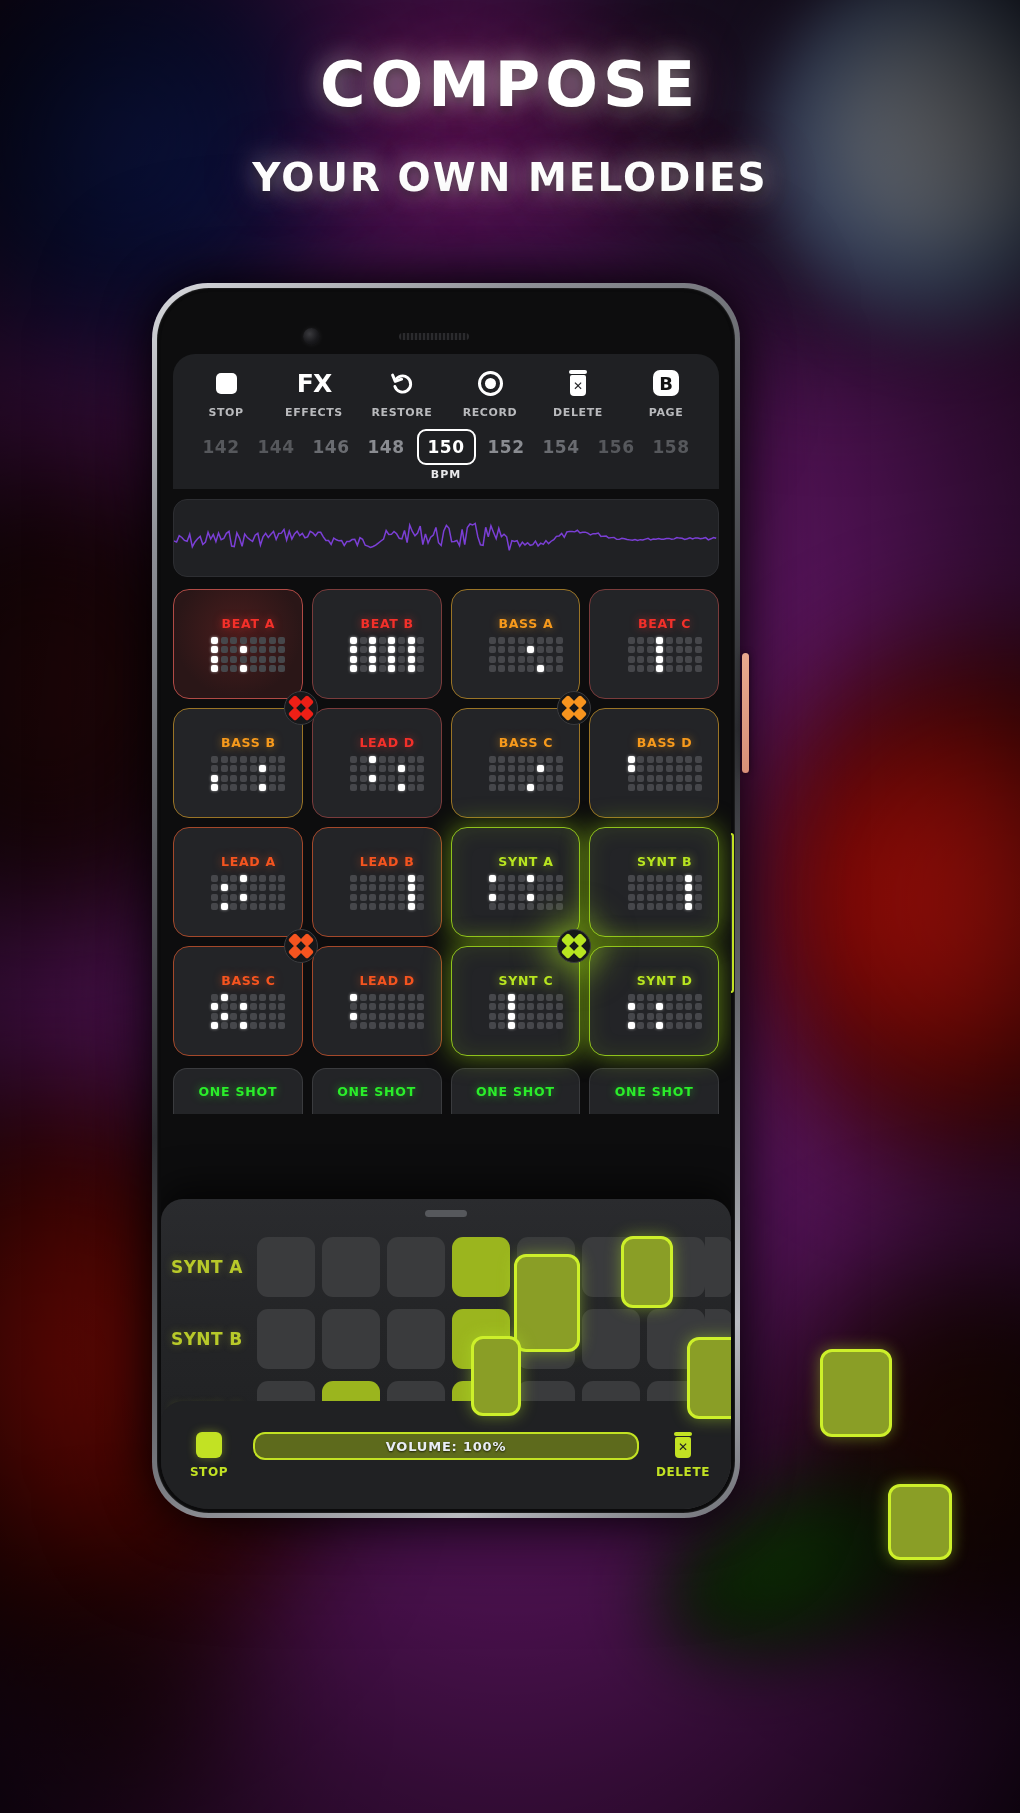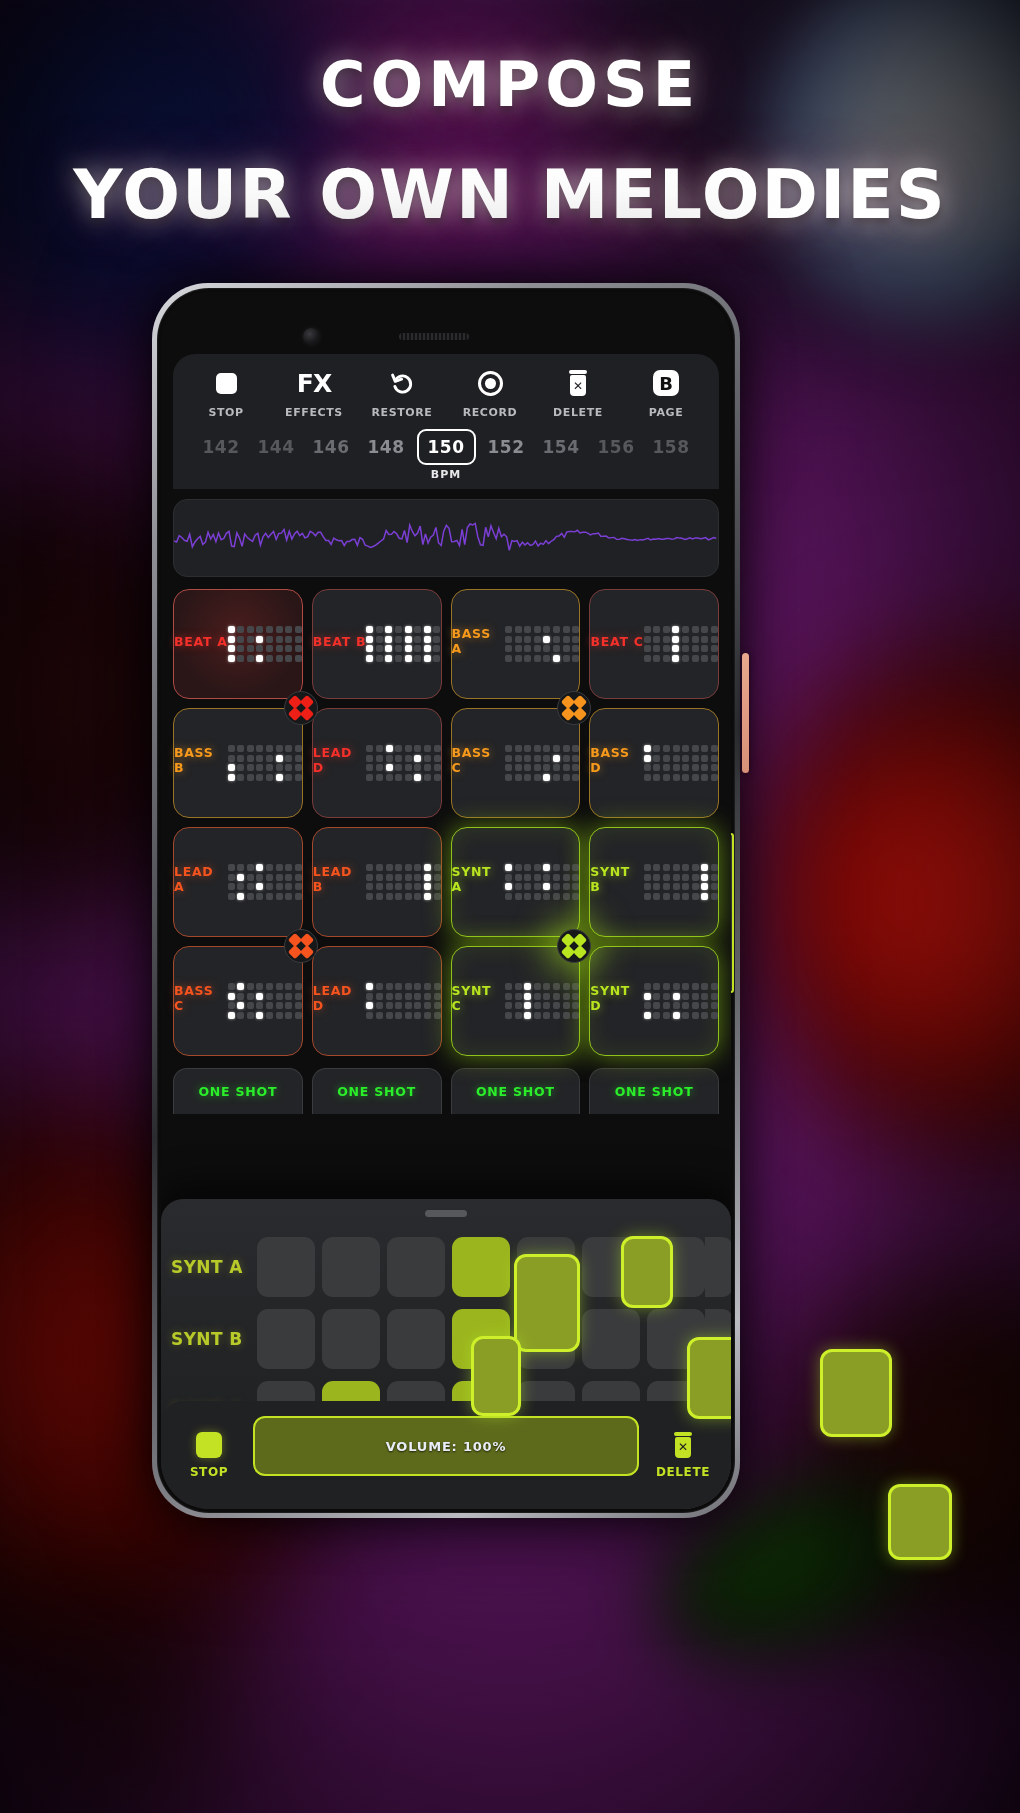--- a/index.html
+++ b/index.html
@@ -27,21 +27,21 @@
   .vignette { position:absolute; inset:0; background: radial-gradient(ellipse at 50% 48%, rgba(0,0,0,0) 28%, rgba(0,0,0,.55) 70%, rgba(0,0,0,.88) 100%); }
 
   
   .headline-wrap { position:absolute; left:0; top:0; width:1020px; text-align:center; }
   .headline {
     font-family:"DejaVu Sans", sans-serif;
     font-weight:900; color:#fff; letter-spacing:2px;
     text-shadow: 0 0 26px rgba(255,255,255,.55), 0 0 60px rgba(200,70,90,.45), 0 4px 8px rgba(0,0,0,.6);
   }
   .headline.h1 { font-size:62px; margin-top:48px; letter-spacing:5px; }
-  .headline.h2 { font-size:68px; margin-top:34px; letter-spacing:2px; }
+  .headline.h2 { font-size:39px; margin-top:34px; letter-spacing:2px; }
 
   
   .phone {
     position:absolute; left:152px; top:283px; width:588px; height:1235px;
     border-radius:56px;
     background: linear-gradient(145deg,#d9dade 0%,#8e9096 16%,#5c5e63 34%,#2b2c30 52%,#74767c 72%,#b9bbc0 88%,#6e7076 100%);
     padding:5px;
     box-shadow: 0 0 48px rgba(0,0,0,.85), 0 0 110px rgba(0,0,0,.6);
   }
   .phone-inner {
@@ -85,21 +85,21 @@
   .bpm.n2 { color:#6a6c71; } .bpm.n1 { color:#8a8c91; }
   .bpm.sel { color:#fff; border:2px solid #fff; border-radius:9px; padding:6px 9px; }
   .bpm-label { text-align:center; font-size:11px; font-weight:900; color:#e8e8ea; letter-spacing:1px; margin-top:3px;}
 
   .wave-box { margin:10px 12px 0; height:78px; background:#202124; border-radius:14px;
               border:1px solid #2d2e32; overflow:hidden; }
 
   
   .pads { margin:12px 12px 0; display:grid; grid-template-columns:repeat(4,1fr); gap:9px; position:relative; }
   .pad { position:relative; height:110px; border-radius:16px; background:#232427; border:1.6px solid #444;
-         display:flex; flex-direction:row; align-items:center; justify-content:center; cursor:pointer; }
+         display:flex; flex-direction:column; align-items:center; justify-content:center; cursor:pointer;padding-left:21px; }
   .pad .plabel { font-size:12.5px; font-weight:900; letter-spacing:.7px; margin-bottom:6px; }
   .dotgrid { display:grid; grid-template-columns:repeat(8, 7px); grid-auto-rows:7px; gap:2.6px; }
   .dot { width:7px; height:7px; border-radius:2px; background:#46474b; }
   .dot.on { background:#fff; box-shadow:0 0 3px rgba(255,255,255,.6); }
 
   .pad.c-beat { border-color:#7a3b3b; } .pad.c-beat .plabel { color:#f3302a; text-shadow:0 0 8px rgba(243,48,42,.55);}
   .pad.c-beat.active { background: radial-gradient(ellipse at 50% 40%, #4a1d1d 0%, #2a1617 70%); border-color:#b04a45; }
   .pad.c-bass { border-color:#9a7426; } .pad.c-bass .plabel { color:#f79a1c; text-shadow:0 0 8px rgba(247,154,28,.55);}
   .pad.c-lead { border-color:#a4482a; } .pad.c-lead .plabel { color:#f5541f; text-shadow:0 0 8px rgba(245,84,31,.55);}
   .pad.c-synt { border-color:#8fc21b; } .pad.c-synt .plabel { color:#b8e520; text-shadow:0 0 10px rgba(184,229,32,.6);}
@@ -138,21 +138,21 @@
 
   .float { position:absolute; border-radius:12px; background:#8a9e26; border:3px solid #cdf02a;
            box-shadow: 0 0 16px rgba(180,230,40,.45); z-index:9; cursor:grab;}
 
   
   .botbar { position:absolute; left:0; right:0; bottom:0; height:108px; background:#202123;
             border-radius:22px 22px 0 0; display:flex; align-items:center; padding:0 18px; }
   .bot-stop { display:flex; flex-direction:column; align-items:center; width:60px; cursor:pointer;}
   .bot-stop .sq { width:26px; height:26px; border-radius:6px; background:#c2e223; box-shadow:0 0 10px rgba(194,226,35,.4);}
   .bot-stop .lb { margin-top:7px; font-size:12px; font-weight:900; color:#c2e223; letter-spacing:.6px;}
-  .vol { flex:1; margin:0 14px 18px; height:60px; border-radius:12px; background:#5d6a1c;
+  .vol { flex:1; margin:0 14px 18px; height:28px; border-radius:12px; background:#5d6a1c;
          border:2.5px solid #c2e223; display:flex; align-items:center; justify-content:center; cursor:pointer;}
   .vol span { font-size:13px; font-weight:900; color:#e9edf5; letter-spacing:.8px; text-shadow:0 1px 2px rgba(0,0,0,.7);}
   .bot-del { display:flex; flex-direction:column; align-items:center; width:60px; cursor:pointer;}
   .bot-del .lb { margin-top:7px; font-size:12px; font-weight:900; color:#c2e223; letter-spacing:.6px;}
   .trash { width:22px; height:26px; position:relative; }
   .trash .lid { position:absolute; top:0; left:2px; width:18px; height:4px; border-radius:2px; background:#c2e223;}
   .trash .body { position:absolute; top:5px; left:3px; width:16px; height:21px; border-radius:2px 2px 4px 4px; background:#c2e223;
                  display:flex; align-items:center; justify-content:center; color:#202123; font-size:12px; font-weight:900;}
   .trash-w .lid, .trash-w .body { background:#fff; }
   .trash-w .body { color:#1f2023; }

